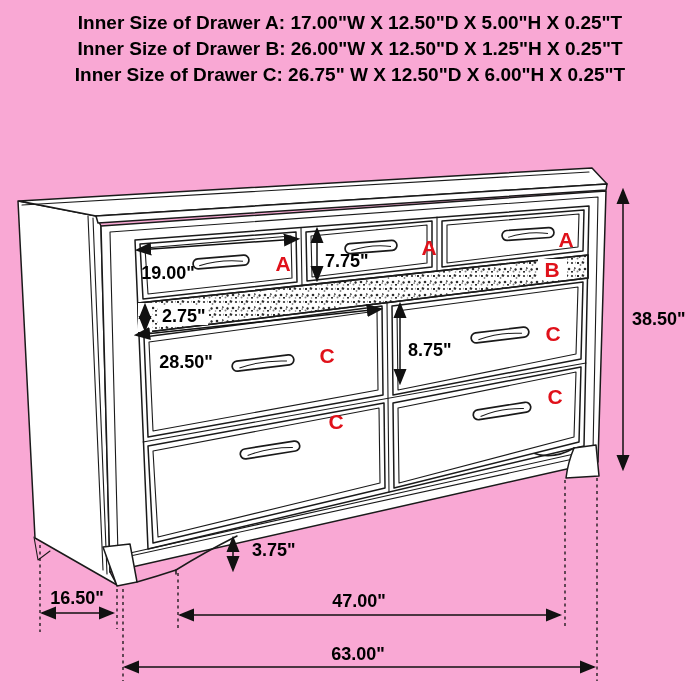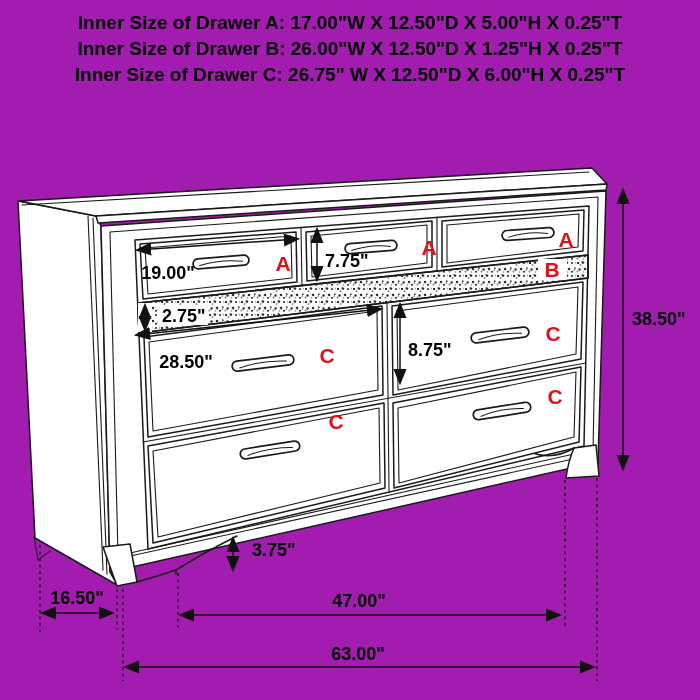--- a/index.html
+++ b/index.html
@@ -1,16 +1,16 @@
 <!DOCTYPE html>
 <html><head>
 <meta charset="utf-8">
 <style>
   html,body{margin:0;padding:0;background:#ffffff;width:700px;height:700px;overflow:hidden;}
-  #stage{position:relative;width:700px;height:700px;background:#a21caf;}
+  #stage{position:relative;width:700px;height:700px;background:#f9a8d4;}
   svg{display:block;}
   svg text{font-family:"Liberation Sans","DejaVu Sans",sans-serif;font-weight:bold;}
   .sk{fill:none;stroke:#1a1a1a;stroke-width:1.5;stroke-linejoin:round;stroke-linecap:round;}
   .skf{fill:#ffffff;stroke:#1a1a1a;stroke-width:1.5;stroke-linejoin:round;}
   .thin{stroke-width:1.1;}
   .dim{fill:none;stroke:#111111;stroke-width:1.5;}
   .dash{fill:none;stroke:#111111;stroke-width:1.3;stroke-dasharray:3 3.5;}
   .dimtxt{font-size:18px;fill:#000000;}
   .redtxt{font-size:21px;fill:#e0111a;}
   .hdr{font-size:19px;fill:#000000;}

